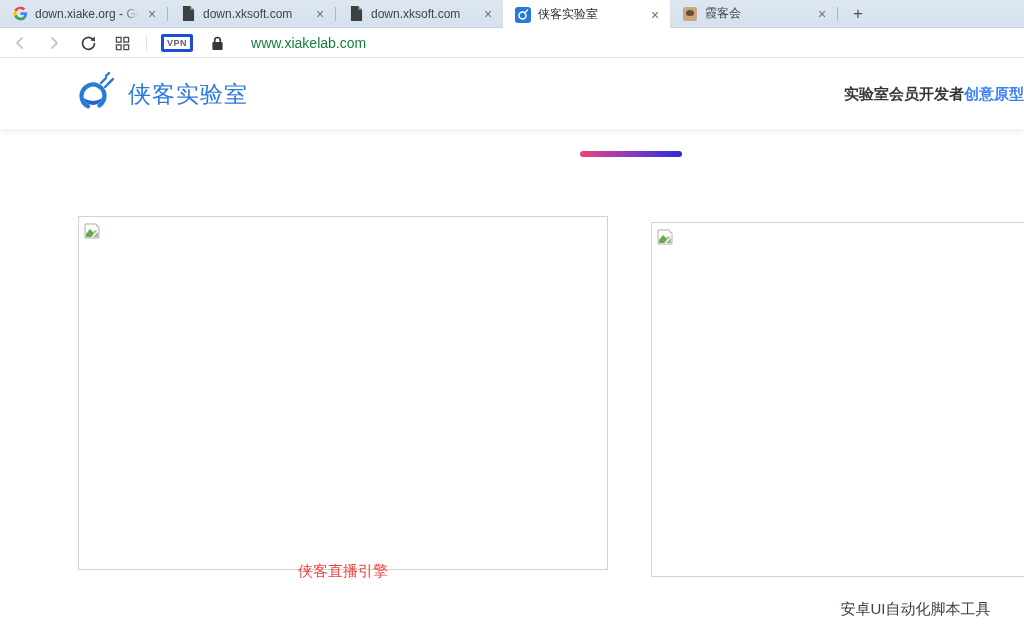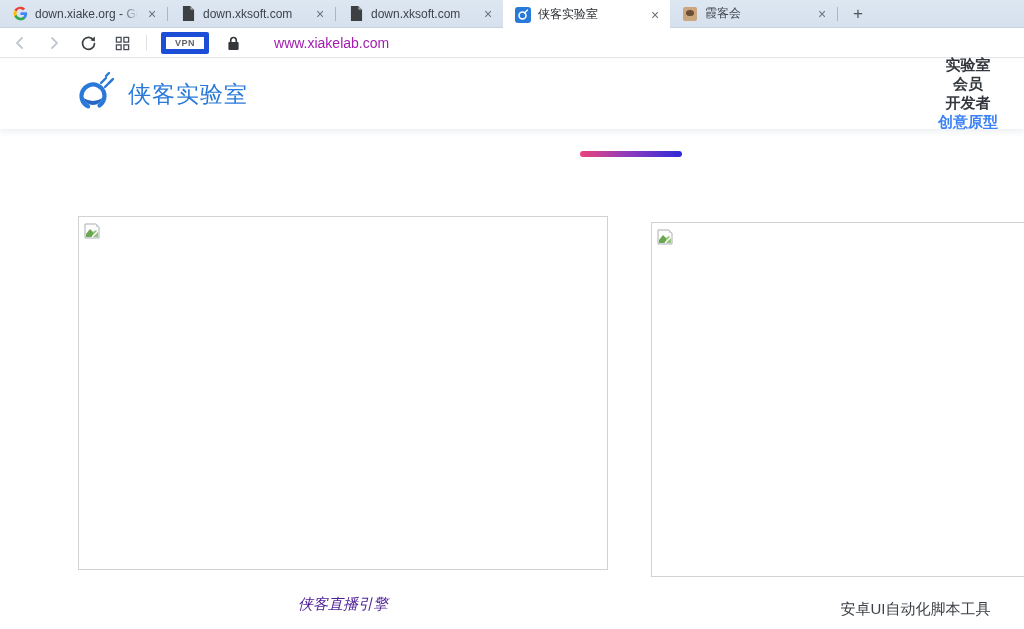--- a/index.html
+++ b/index.html
@@ -41,48 +41,48 @@
   }
   
   .toolbar{
     position:absolute;left:0;top:29px;width:1024px;height:29px;background:#fff;
     border-bottom:1px solid #e2e6ea;
     display:flex;align-items:center;padding:0 10px;gap:14px;
   }
   .tb-icon{display:inline-flex;align-items:center;justify-content:center;width:20px;height:20px;}
   .tb-sep{width:1px;height:16px;background:#dfe3e8;}
   .vpn-badge{
-    font-size:9px;font-weight:bold;color:#5f6368;border:5px solid #1d4ed8;
-    border-radius:2px;padding:1px 9px;letter-spacing:.5px;
-  }
-  .url-text{font-size:14px;color:#a21caf;margin-left:17px;}
+    font-size:9px;font-weight:bold;color:#5f6368;border:3px solid #1d4ed8;
+    border-radius:2px;padding:1px 3px;letter-spacing:.5px;
+  }
+  .url-text{font-size:14px;color:#15803d;margin-left:10px;}
   
   .siteheader{
     position:absolute;left:0;top:59px;width:1024px;height:70px;background:#fff;
     box-shadow:0 3px 6px rgba(40,60,90,.08);z-index:1;
     display:flex;align-items:center;
   }
   .logo{display:flex;align-items:center;gap:10px;margin-left:76px;cursor:pointer;}
   .brand-text{font-size:23px;color:#2979d9;font-weight:500;letter-spacing:1px;}
-  .mainnav{margin-left:auto;margin-right:26px;display:flex;align-items:center;flex-direction:column;}
+  .mainnav{margin-left:auto;display:flex;align-items:center;}
   .nav-item{font-size:15px;font-weight:bold;color:#33373c;cursor:pointer;}
   .nav-item.active{color:#3b82f6;}
   
   .divider{
     position:absolute;left:580px;top:151px;width:102px;height:6px;border-radius:3px;
     background:linear-gradient(90deg,#e9447c,#8a3ac0,#2f2ad6);
   }
   .card{
     position:absolute;background:#fff;border:1px solid #d2d2d2;cursor:pointer;
   }
   .card1{left:78px;top:216px;width:530px;height:354px;}
   .card2{left:651px;top:222px;width:529px;height:355px;}
   .broken-img{position:absolute;left:4px;top:5px;width:18px;height:18px;}
   .caption{position:absolute;font-size:15px;text-align:center;cursor:pointer;}
-  .cap1{left:78px;top:595px;width:530px;color:#4c1d95;font-style:italic;}
+  .cap1{left:78px;top:562px;width:530px;color:#ef4444;}
   .cap2{left:651px;top:600px;width:529px;color:#3a3f45;}
 </style>
 </head>
 <body>
 
 <div class="stage">
 
   <div class="tabbar">
     <div class="tab">
       <span class="favicon">

